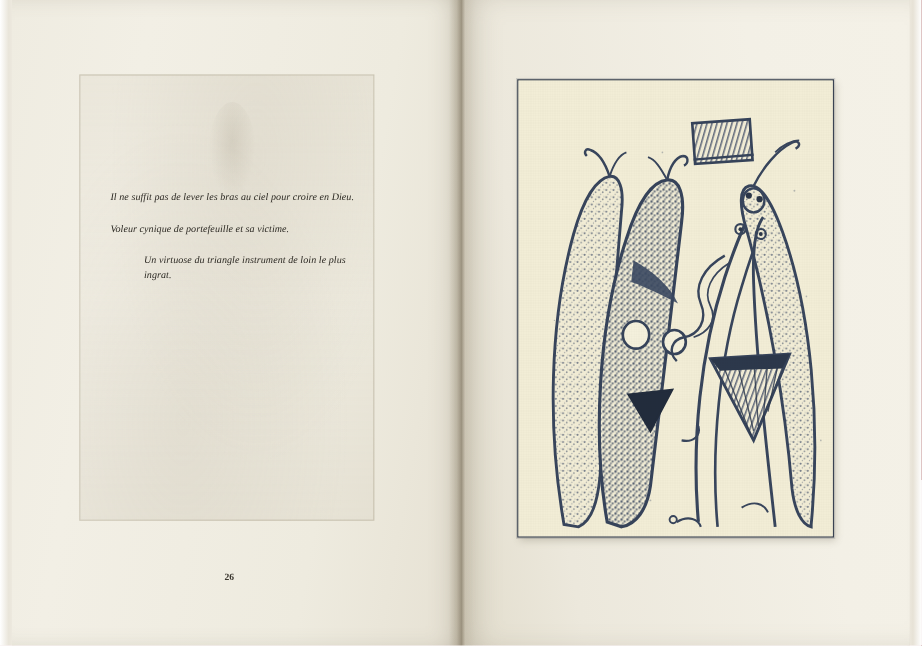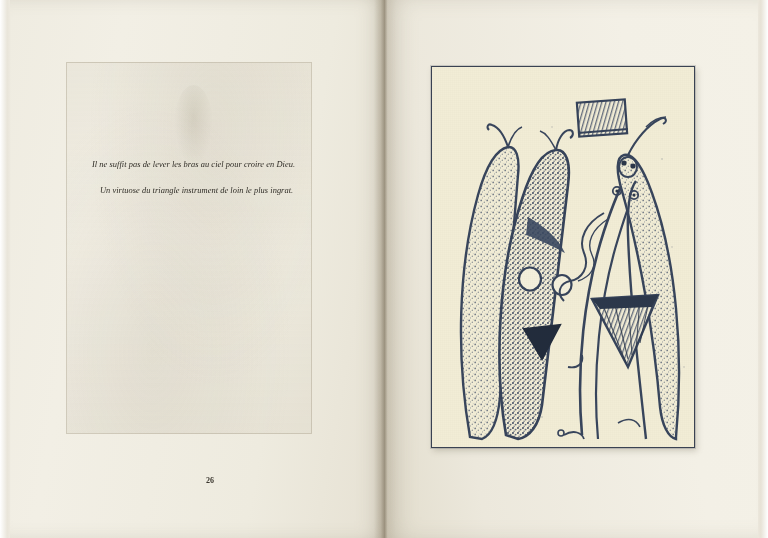--- a/index.html
+++ b/index.html
@@ -97,34 +97,34 @@
     font-style: italic;
     font-size: 8.4px;
     line-height: 13px;
     color: #2d2a24;
     letter-spacing: 0.05px;
   }
   #poem p {
     margin: 0 0 13px 0;
   }
   #poem p.indented {
-    margin-left: 8px;
+    margin-left: 28px;
     margin-top: 4px;
     font-style: italic;
   }
 
   .folio {
     position: absolute;
     font-family: "Liberation Serif", serif;
     font-size: 8px;
     color: #3a362e;
     width: 40px;
     text-align: center;
   }
-  #folio-left { left: 180px; top: 476px; font-weight: bold; }
+  #folio-left { left: 161px; top: 476px; font-weight: bold; }
 
   
   #litho-frame {
     position: absolute;
     left: 46px;
     top: 66px;
     width: 264px;
     height: 382px;
     background: #f2edd6;
     border: 1.5px solid #3a4252;
@@ -153,20 +153,21 @@
 
   <div id="edge-left"></div>
   <div id="edge-right"></div>
 
   <div id="left-page" class="page">
 
     <div id="plate-ghost"></div>
 
     <div id="poem">
       <p>Il ne suffit pas de lever les bras au ciel pour croire en Dieu.</p>
+      <p>Voleur cynique de portefeuille et sa victime.</p>
       <p class="indented">Un virtuose du triangle instrument de loin le plus ingrat.</p>
     </div>
 
     <div class="folio" id="folio-left">26</div>
   </div>
 
   <div id="right-page" class="page">
 
     <div id="litho-frame">
       <svg id="litho-svg" width="262" height="380" viewBox="0 0 262 380" xmlns="http://www.w3.org/2000/svg">

